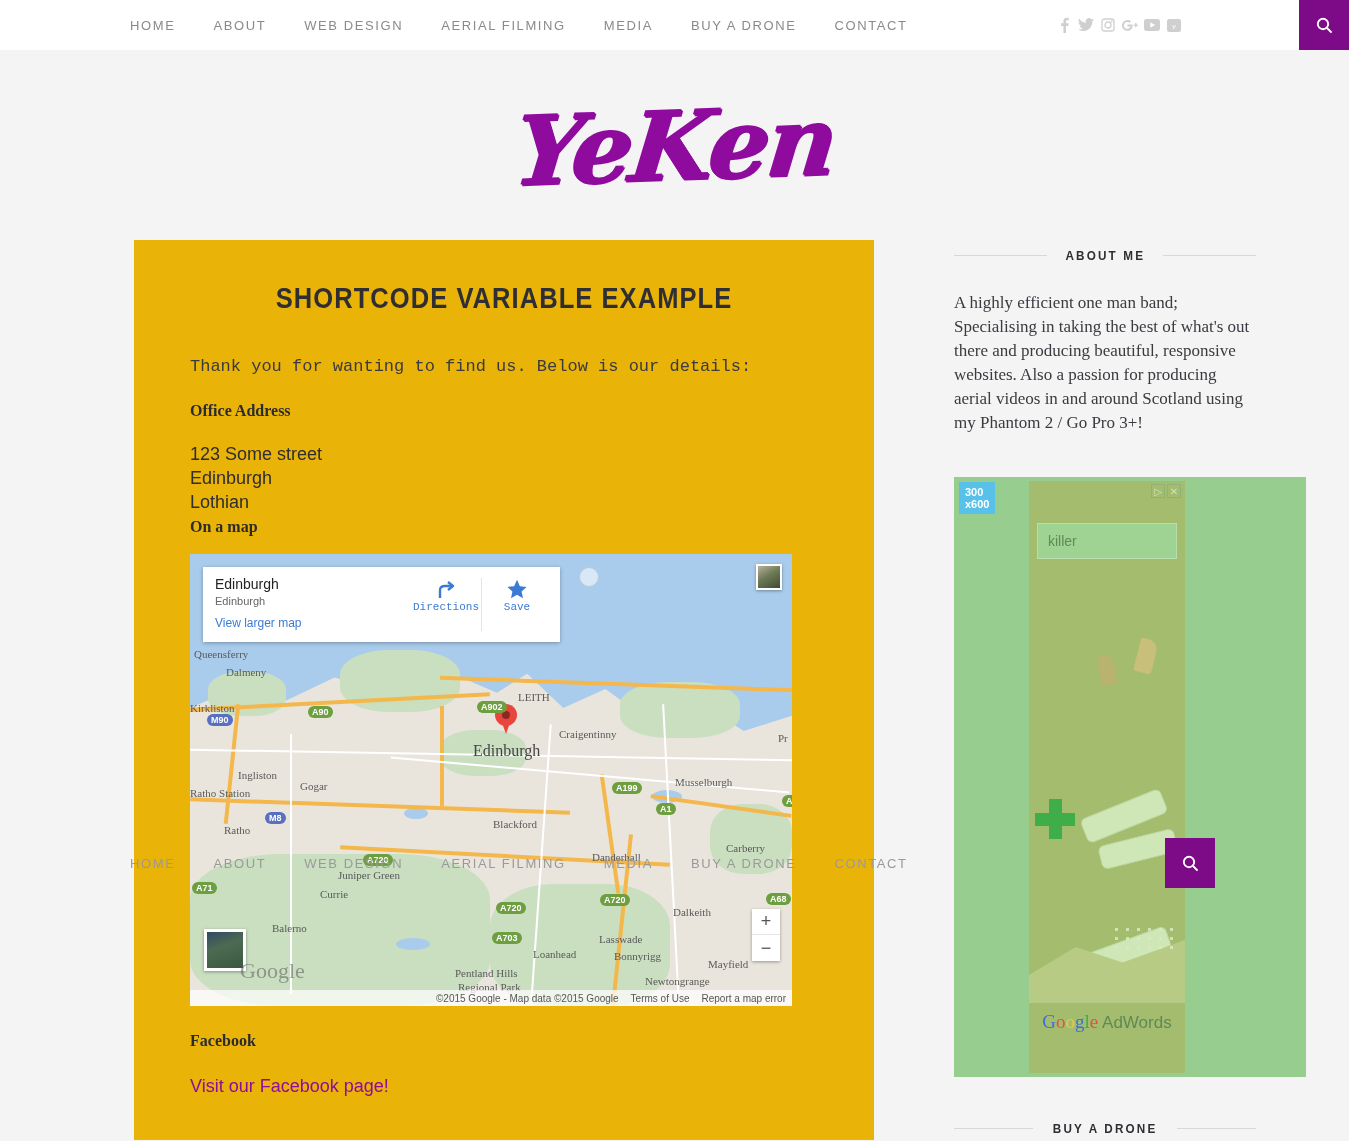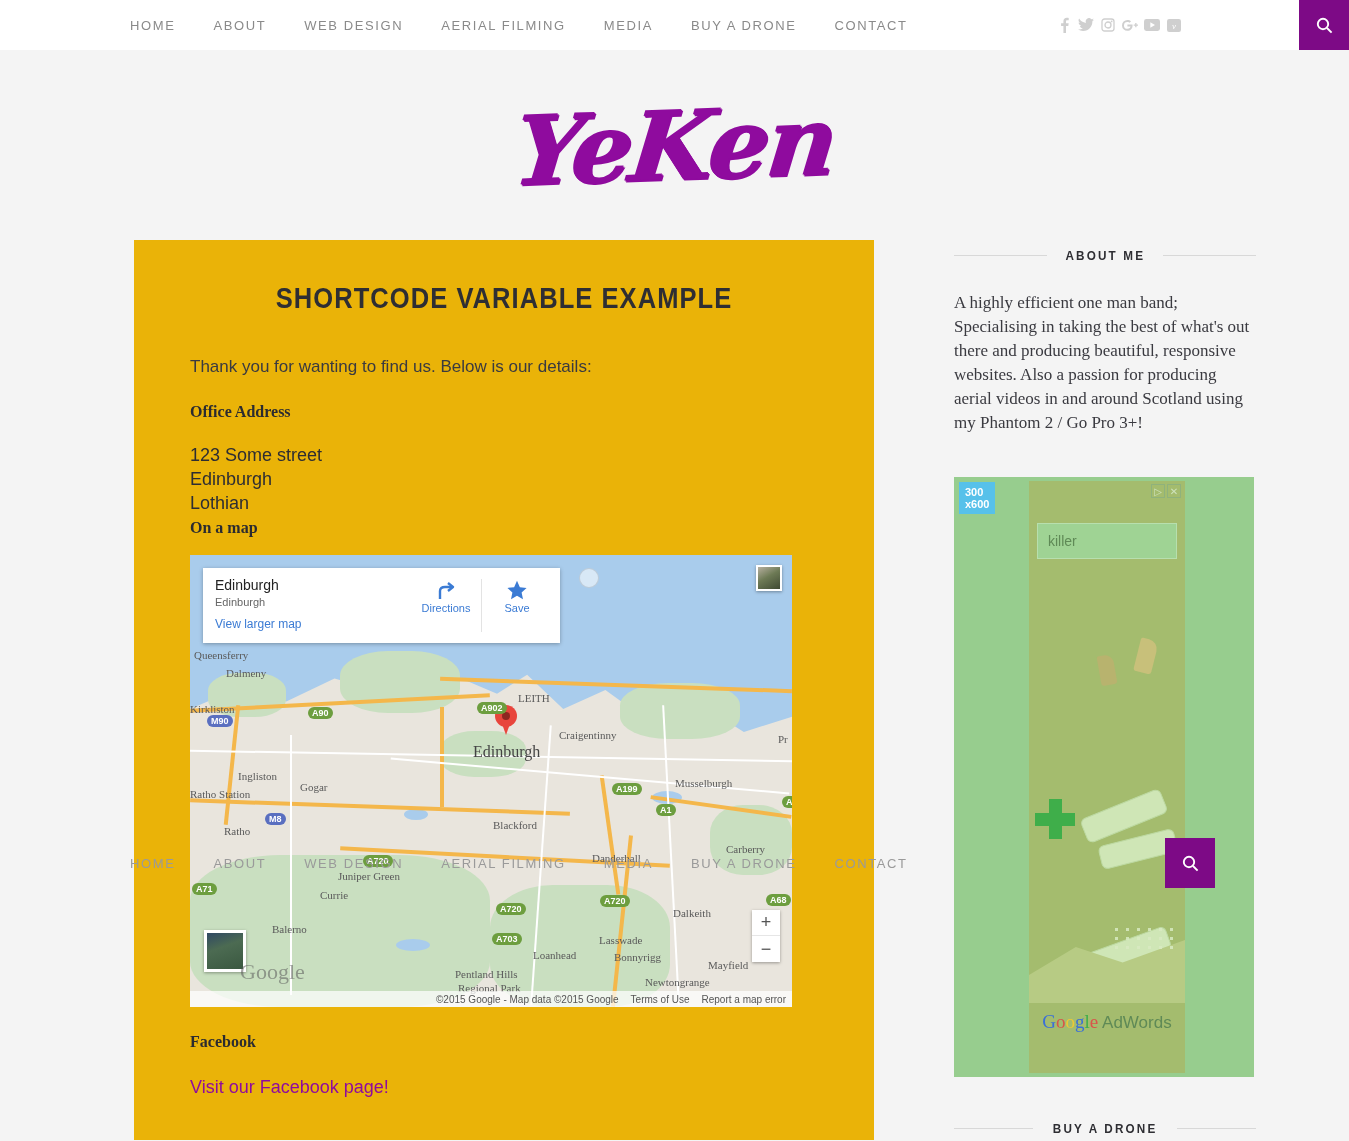--- a/index.html
+++ b/index.html
@@ -74,21 +74,21 @@
   .page-title {
     font-family: "Liberation Sans Narrow", "Liberation Sans", sans-serif;
     font-weight: bold;
     font-size: 29px; letter-spacing: 1.2px;
     color: #2e2e33; text-align: center;
     text-transform: uppercase;
     transform: scaleX(0.88);
     margin-bottom: 42px;
   }
   .intro-text {
-    font-family: Liberation Sans, sans-serif;
+    font-family: Liberation Mono, monospace;
     font-size: 17px; color: #3a3a40;
     margin-left: 28px; margin-bottom: 26px;
   }
   .sec-label {
     font-family: "Liberation Serif", serif;
     font-weight: bold; font-size: 16px; color: #2b2b30;
     margin-left: 28px; margin-bottom: 22px;
   }
   .addr-block { margin-left: 28px; margin-bottom: 2px; }
   .addr-line {
@@ -165,21 +165,21 @@
     box-shadow: 0 1px 4px rgba(0,0,0,.3);
     padding: 9px 12px;
     display: flex;
   }
   .mc-left { flex: 1; }
   .mc-title { font-size: 14px; color: #222; font-family: "Liberation Sans", sans-serif; }
   .mc-sub { font-size: 11px; color: #666; margin-top: 3px; }
   .mc-link { font-size: 12px; color: #3b7bd4; margin-top: 9px; cursor: pointer; }
   .mc-action {
     width: 62px; display: flex; flex-direction: column;
-    align-items: center; justify-content: flex-start; padding-top: 3px;
+    align-items: center; justify-content: flex-start; padding-top: 3px; font-family: Liberation Mono, monospace;
   }
   .mc-action .lab { font-size: 11px; color: #3b7bd4; margin-top: 2px; }
   .mc-divider { width: 1px; background: #e3e3e3; margin: 2px 4px; }
 
   .sv-thumb-tr {
     position: absolute; right: 10px; top: 10px;
     width: 26px; height: 26px; border: 2px solid #fff;
     background: linear-gradient(150deg,#b7b0a0 0%,#6d7a55 45%,#3f4a33 100%);
     box-shadow: 0 1px 3px rgba(0,0,0,.35);
   }
@@ -256,21 +256,21 @@
     font-weight: bold; font-size: 13px; letter-spacing: 2.4px;
     color: #2e2e33; padding: 0 14px; white-space: nowrap;
     transform: scaleX(0.9);
   }
   .side-body {
     font-family: "Liberation Serif", serif;
     font-size: 17px; line-height: 24px; color: #3a3a40;
   }
   .ad-box {
     position: relative; margin-top: 42px;
-    width: 300px; height: 600px;
+    width: 352px; height: 600px;
     background: #97cd8e; overflow: hidden;
   }
   .ad-size {
     position: absolute; left: 5px; top: 5px;
     background: #57c1ea; color: #fff; font-weight: bold;
     font-size: 11px; line-height: 12px; padding: 4px 6px;
     font-family: "Liberation Sans", sans-serif;
   }
   .ad-inner {
     position: absolute; left: 75px; top: 4px;

